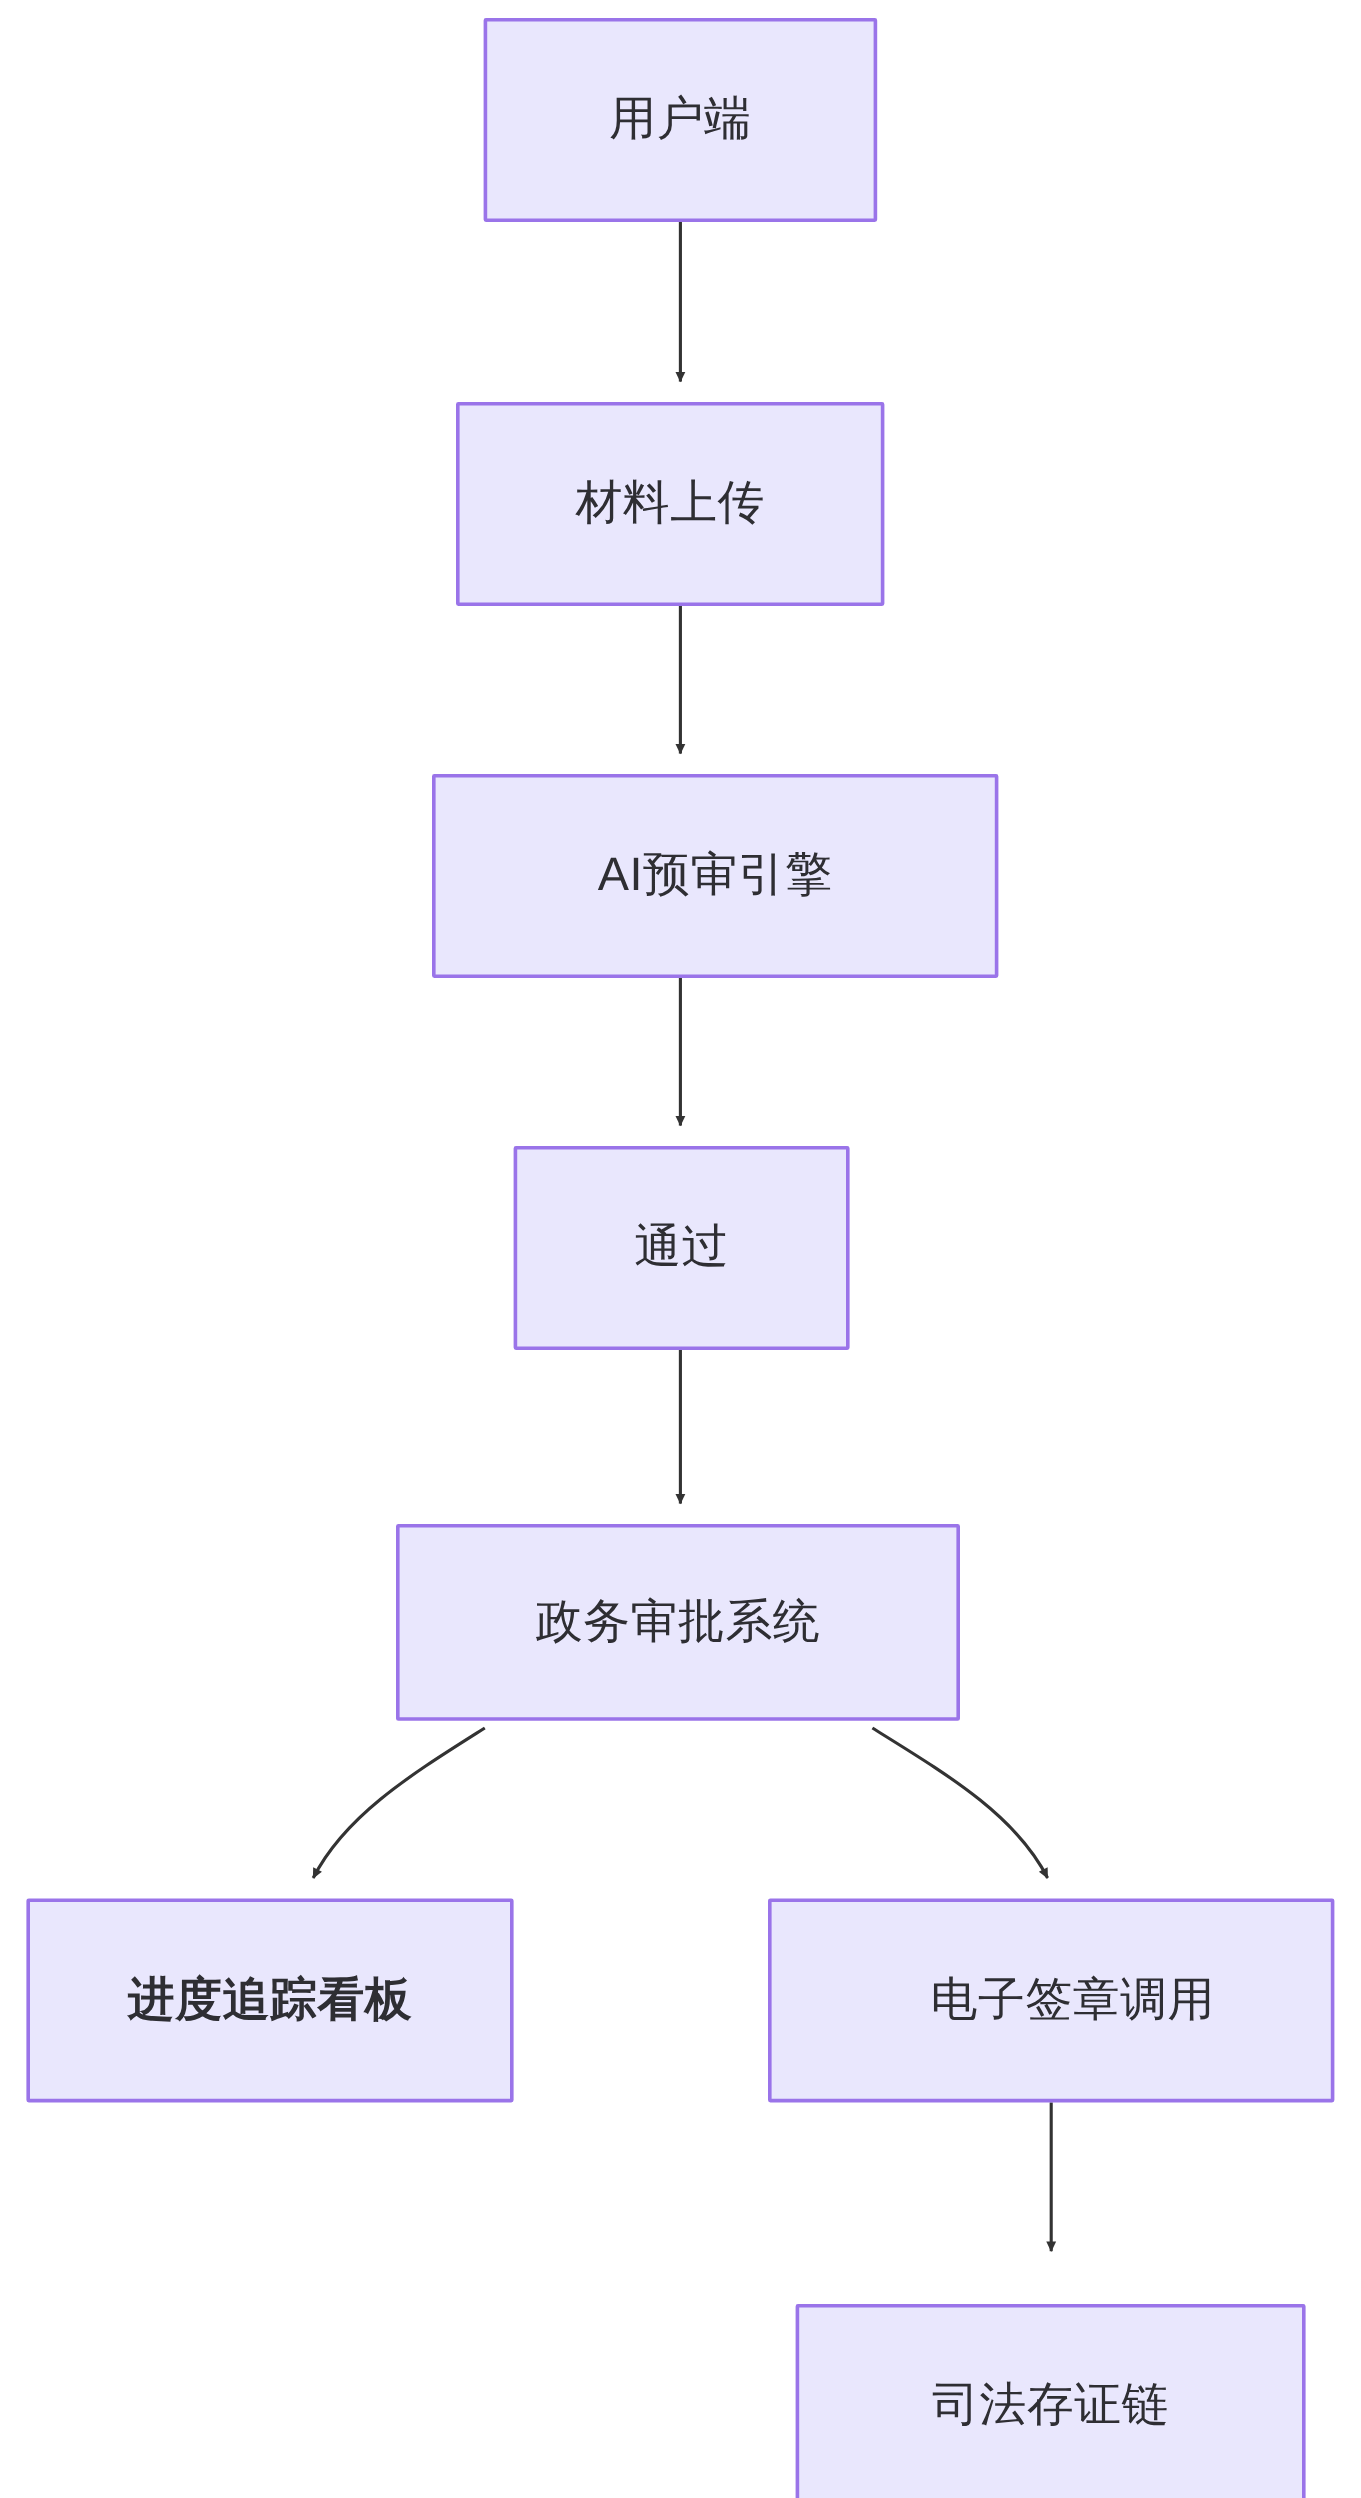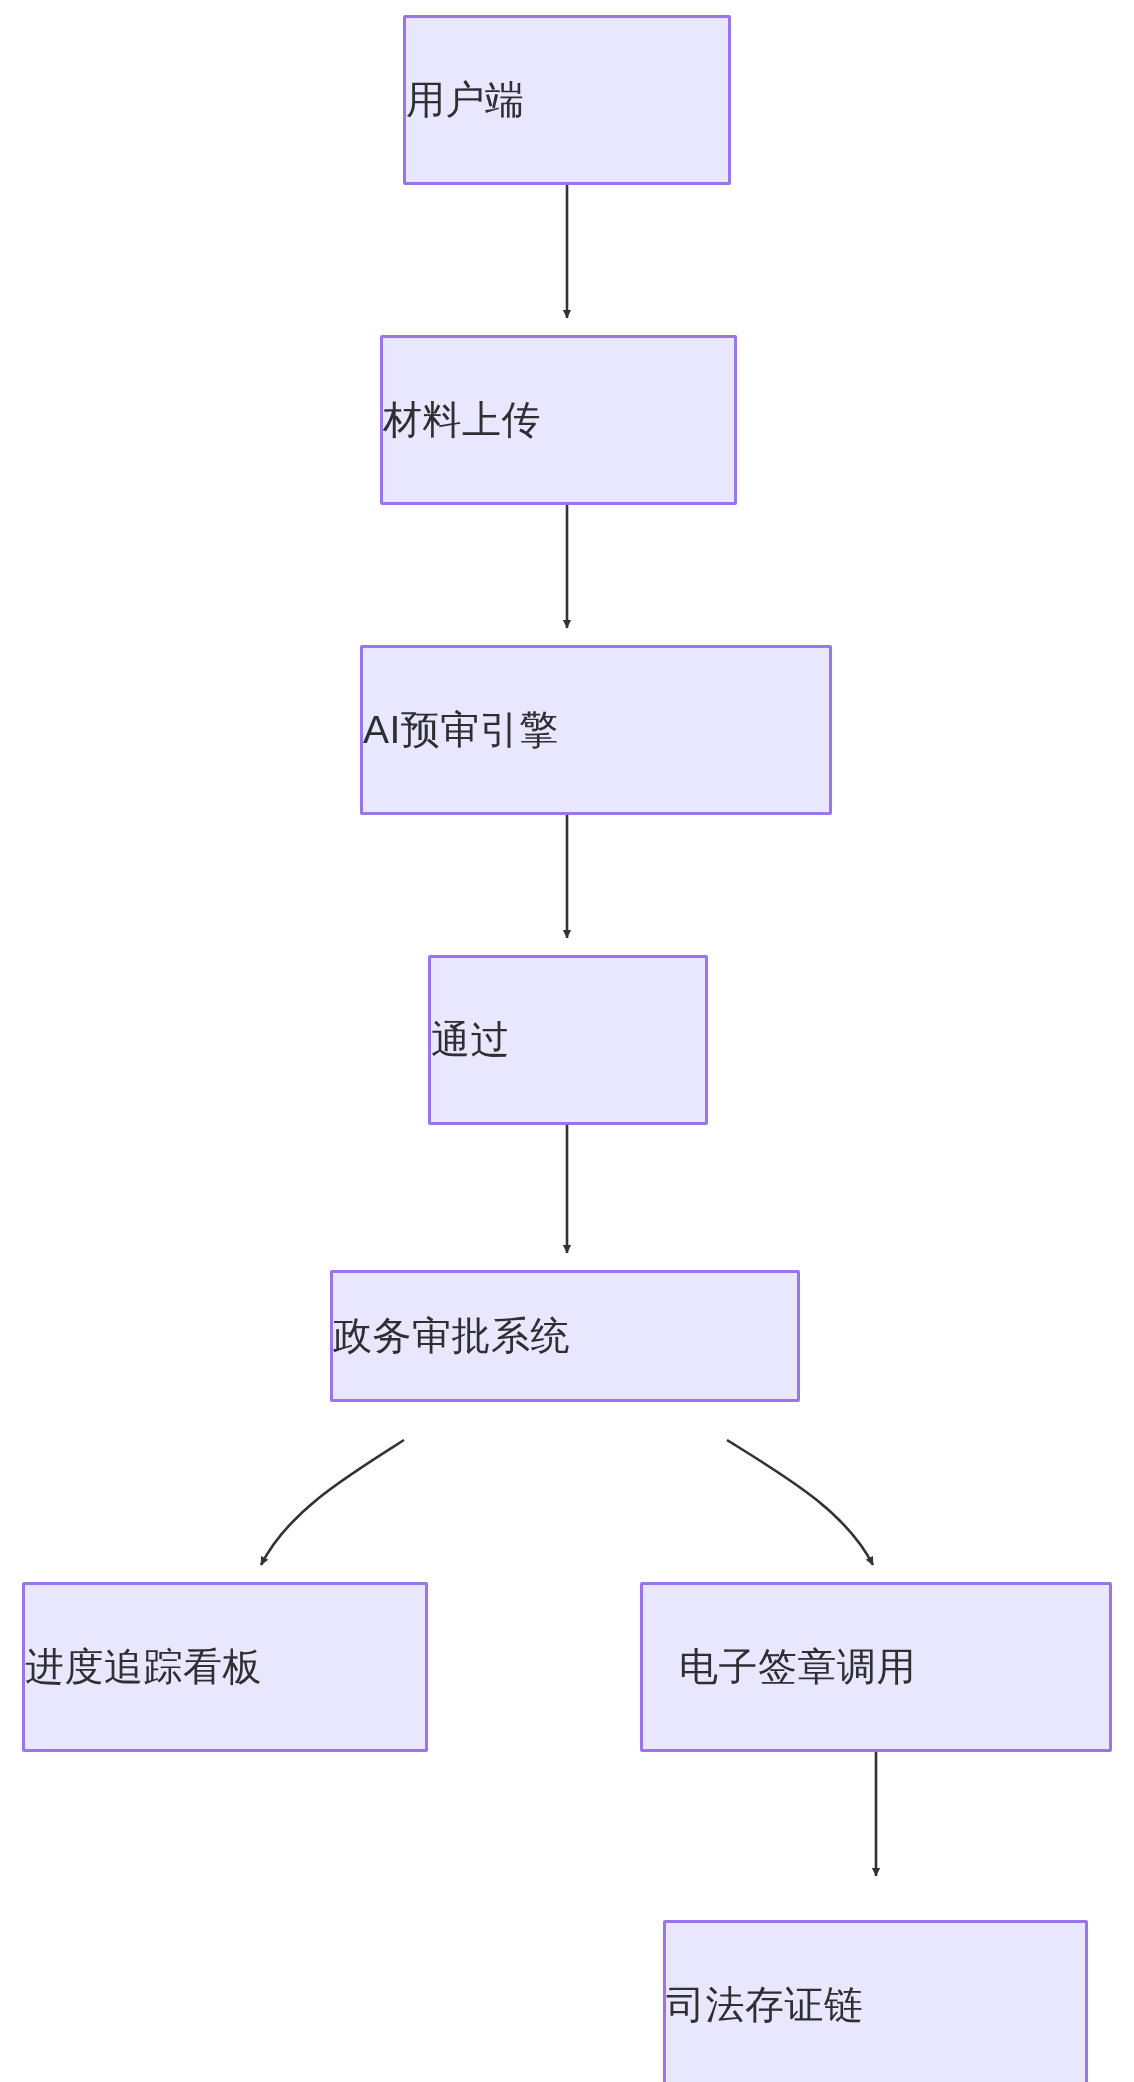--- a/index.html
+++ b/index.html
@@ -27,21 +27,21 @@
     pointer-events: none;
   }
   .flow-node {
     position: absolute;
     box-sizing: border-box;
     background: #e9e7fd;
     border: 3px solid #9a74e9;
     border-radius: 2px;
     display: flex;
     align-items: center;
-    justify-content: flex-start;
+    justify-content: center;
     color: #2e2e33;
     font-size: 39px;
     line-height: 1.2;
     letter-spacing: 0.5px;
     white-space: nowrap;
     font-weight: 400;
   }
   .node-label {
     display: block;
   }
@@ -78,25 +78,25 @@
   </div>
 
   <div class="flow-node" style="left:360px; top:645px; width:472px; height:170px;">
     <span class="node-label">AI预审引擎</span>
   </div>
 
   <div class="flow-node" style="left:428px; top:955px; width:280px; height:170px;">
     <span class="node-label">通过</span>
   </div>
 
-  <div class="flow-node" style="left:330px; top:1270px; width:470px; height:132px;">
+  <div class="flow-node" style="left:330px; top:1270px; width:470px; height:164px;">
     <span class="node-label">政务审批系统</span>
   </div>
 
-  <div class="flow-node" style="left:22px; top:1582px; width:406px; height:170px;">
+  <div class="flow-node" style="left:22px; top:1582px; width:406px; height:170px;font-weight:bold;">
     <span class="node-label">进度追踪看板</span>
   </div>
 
   <div class="flow-node" style="left:640px; top:1582px; width:472px; height:170px;padding-left:36px;">
     <span class="node-label">电子签章调用</span>
   </div>
 
   <div class="flow-node" style="left:663px; top:1893px; width:425px; height:170px;margin-top:27px;">
     <span class="node-label">司法存证链</span>
   </div>

